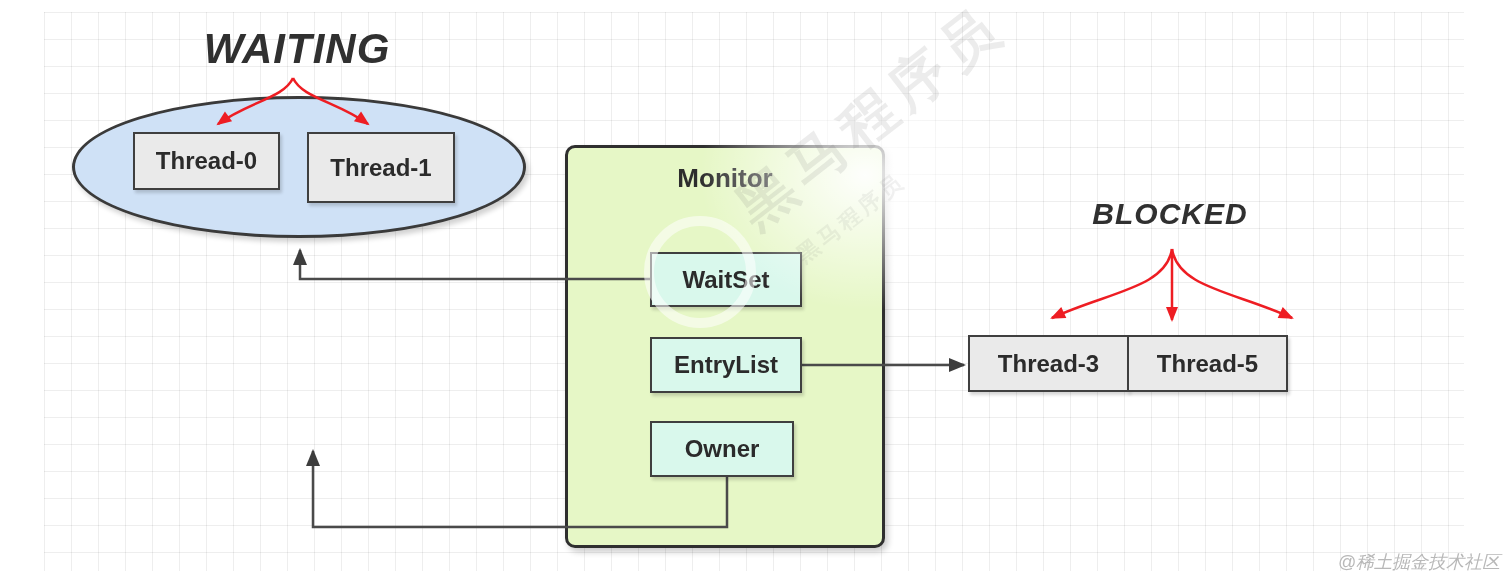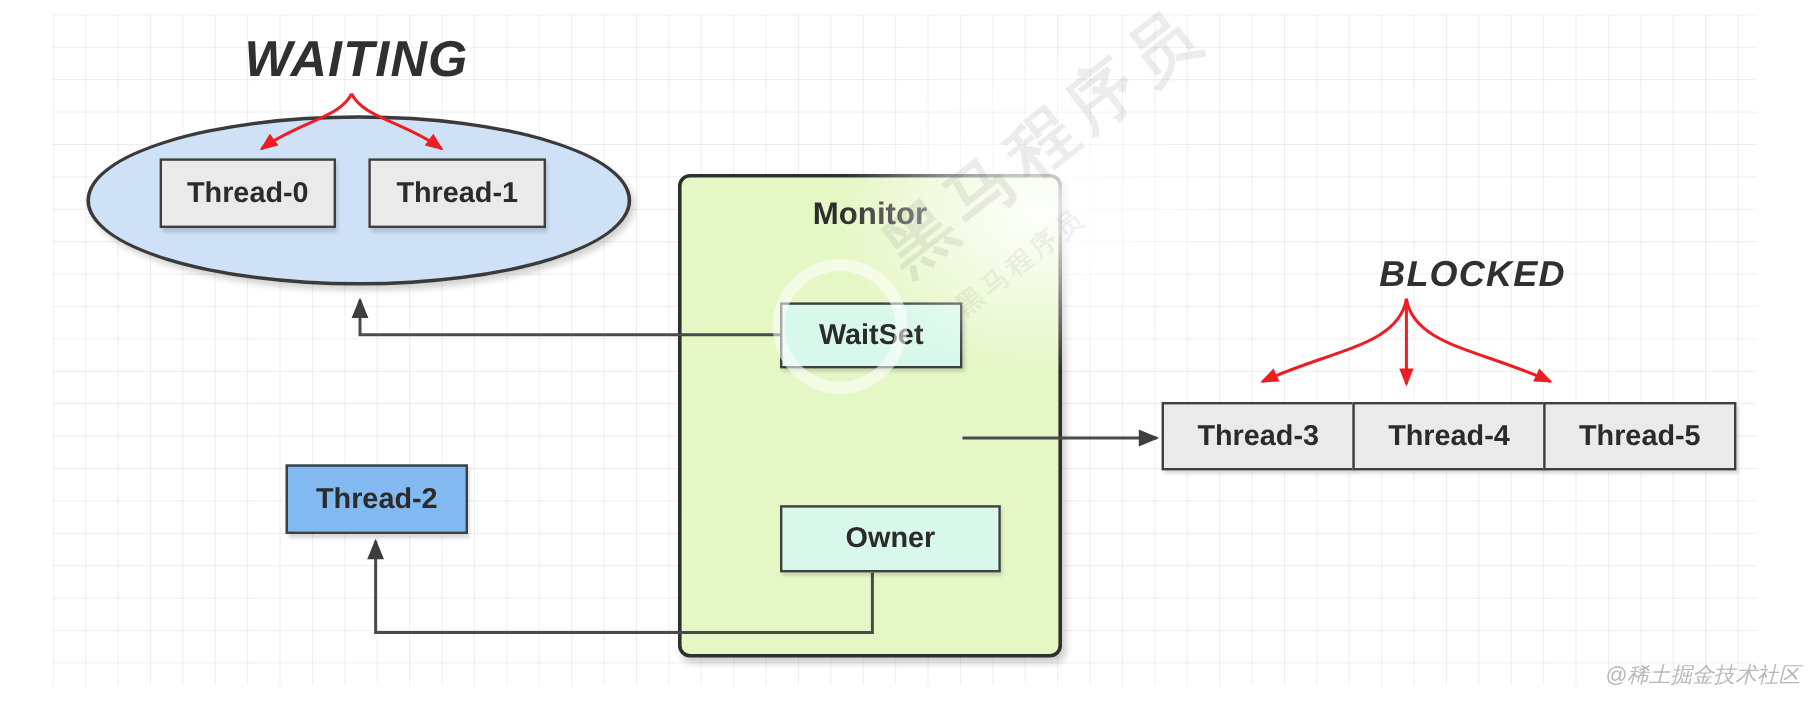--- a/index.html
+++ b/index.html
@@ -100,49 +100,46 @@
     <path d="M1172,249 C1178,288 1236,292 1292,318" fill="none" stroke="#ee1d23" stroke-width="2.5" marker-end="url(#arrow-red)"></path>
 
     <path d="M650,279 L300,279 L300,250" fill="none" stroke="#4a4a4a" stroke-width="2.5" marker-end="url(#arrow-black)"></path>
     <path d="M802,365 L964,365" fill="none" stroke="#4a4a4a" stroke-width="2.5" marker-end="url(#arrow-black)"></path>
     <path d="M727,477 L727,527 L313,527 L313,451" fill="none" stroke="#4a4a4a" stroke-width="2.5" marker-end="url(#arrow-black)"></path>
   </svg>
 
   <div class="node gray" style="left:133px;top:132px;width:147px;height:58px;align-items:center;">
     <span>Thread-0</span>
   </div>
-  <div class="node gray" style="left:307px;top:132px;width:148px;height:58px;">
+  <div class="node gray" style="left:307px;top:132px;width:148px;height:71px;">
     <span>Thread-1</span>
   </div>
 
   <div class="node mint" style="left:650px;top:252px;width:152px;height:55px;">
     <span>WaitSet</span>
   </div>
-  <div class="node mint" style="left:650px;top:421px;width:184px;height:56px;">
+  <div class="node mint" style="left:650px;top:337px;width:152px;height:56px;">
+    <span>EntryList</span>
+  </div>
+  <div class="node mint" style="left:650px;top:421px;width:144px;height:56px;">
     <span>Owner</span>
   </div>
 
-  <div class="node blue" style="left:238px;top:387px;width:152px;height:58px;">
-    <span>Thread-2</span>
-  </div>
 
   <div id="blocked-row">
     <div class="node gray">
       <span>Thread-3</span>
-    </div>
-    <div class="node gray">
-      <span>Thread-4</span>
     </div>
     <div class="node gray">
       <span>Thread-5</span>
     </div>
   </div>
 
   <div class="big-title" style="left:177px;top:25px;width:240px;font-size:42px;">WAITING</div>
-  <div class="big-title" style="left:1097px;top:197px;width:260px;font-size:30px;margin-top:15px;">BLOCKED</div>
+  <div class="big-title" style="left:1040px;top:197px;width:260px;font-size:30px;">BLOCKED</div>
 
   <div id="watermark" class="layer">
     <div class="wm-glow"></div>
     <div class="wm-ring"></div>
     <div class="wm-text-main">黑马程序员</div>
     <div class="wm-text-sub">黑马程序员</div>
   </div>
 
   <div id="credit">@稀土掘金技术社区</div>
 

